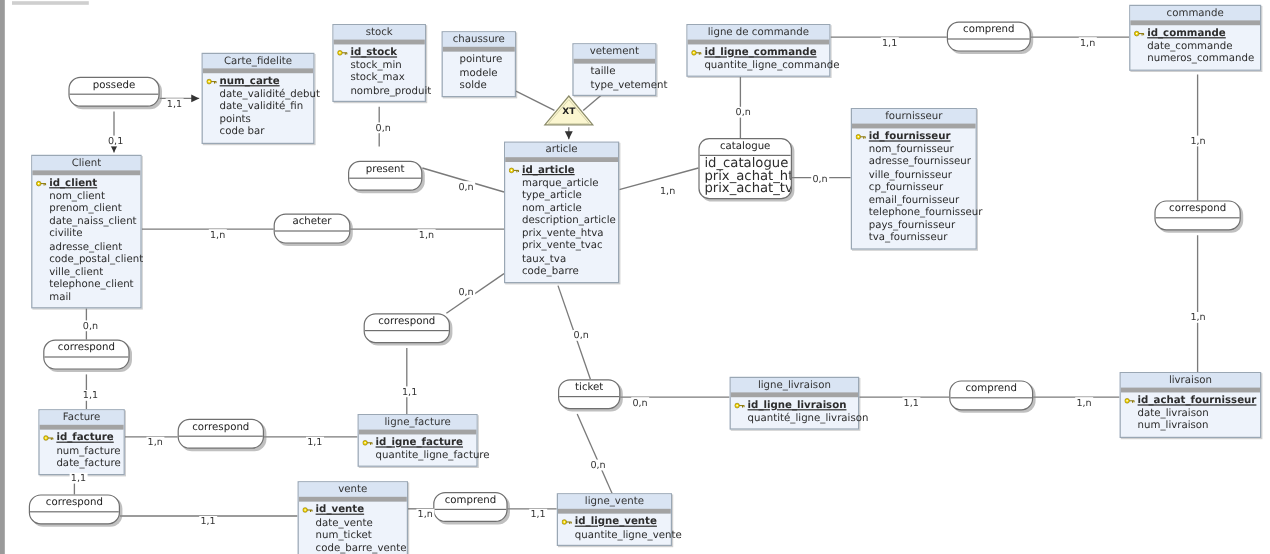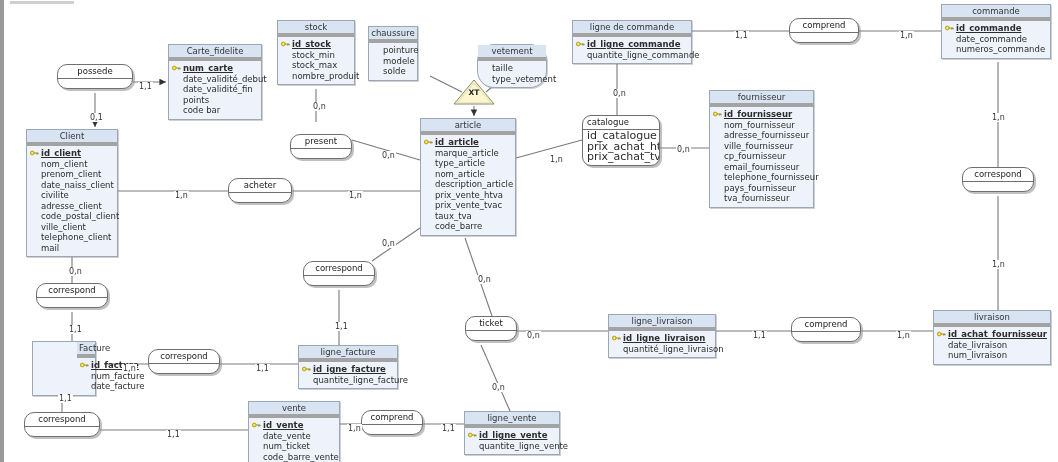--- a/index.html
+++ b/index.html
@@ -23,21 +23,21 @@
   
   .rel{position:absolute;border:1px solid #6f6f6f;border-radius:10px;background:#ffffff;
        box-shadow:2px 2px 0 rgba(140,140,140,.55);box-sizing:border-box;}
   .rel .rname{font-size:8.5px;color:#222;text-align:center;line-height:11px;
               border-bottom:1px solid #6f6f6f;padding:1px 6px 1px;white-space:nowrap;}
   .rel .rbody{height:9px;}
 
   
   .relattr{position:absolute;border:1px solid #6f6f6f;border-radius:9px;background:#ffffff;
            box-shadow:2px 2px 0 rgba(140,140,140,.55);box-sizing:border-box;overflow:hidden;}
-  .relattr .rname{font-size:8.5px;color:#222;text-align:left;line-height:11px;
+  .relattr .rname{font-size:8.5px;color:#222;text-align:center;line-height:11px;
                   border-bottom:1px solid #6f6f6f;padding:1px 4px;}
   .relattr .rbody{padding:1px 4px 2px;}
   .relattr .attr{padding-left:0;font-size:11px;line-height:10.5px;}
 
   
   .card{position:absolute;font-size:8px;color:#333;background:#ffffff;padding:0 1px;white-space:nowrap;}
 
   
   .xt{position:absolute;width:44px;height:28px;}
   .xt .xtlabel{position:absolute;left:0;top:10px;width:44px;text-align:center;
@@ -170,29 +170,29 @@
           <div class="attr pk"><svg class="keyicon" viewBox="0 0 12 8">
               <circle cx="3" cy="4" r="2.6" fill="#f2d500" stroke="#8a7400" stroke-width="0.7"></circle>
               <circle cx="3" cy="4" r="0.9" fill="#fff"></circle>
               <path d="M5.4,4 L11,4 M9,4 L9,6.2 M10.7,4 L10.7,5.8" stroke="#8a7400" stroke-width="1.1" fill="none"></path>
             </svg><span>id_stock</span></div>
           <div class="attr"><span>stock_min</span></div>
           <div class="attr"><span>stock_max</span></div>
           <div class="attr"><span>nombre_produit</span></div>
         </div>
       </div>
-      <div class="entity" style="left: 368px; top: 26px; width: 50px;">
+      <div class="entity" style="left: 368px; top: 26px; width: 62px;">
         <div class="ehead">chaussure</div>
         <div class="ebody">
           <div class="attr"><span>pointure</span></div>
           <div class="attr"><span>modele</span></div>
           <div class="attr"><span>solde</span></div>
         </div>
       </div>
-      <div class="entity" style="left: 477px; top: 44px; width: 70px; border-radius: 17px;">
+      <div class="entity" style="left: 477px; top: 36px; width: 70px;">
         <div class="ehead">vetement</div>
         <div class="ebody">
           <div class="attr"><span>taille</span></div>
           <div class="attr"><span>type_vetement</span></div>
         </div>
       </div>
       <div class="entity" style="left: 420px; top: 118px; width: 96px;">
         <div class="ehead">article</div>
         <div class="ebody">
           <div class="attr pk"><svg class="keyicon" viewBox="0 0 12 8">
@@ -244,21 +244,21 @@
           <div class="attr"><span>nom_fournisseur</span></div>
           <div class="attr"><span>adresse_fournisseur</span></div>
           <div class="attr"><span>ville_fournisseur</span></div>
           <div class="attr"><span>cp_fournisseur</span></div>
           <div class="attr"><span>email_fournisseur</span></div>
           <div class="attr"><span>telephone_fournisseur</span></div>
           <div class="attr"><span>pays_fournisseur</span></div>
           <div class="attr"><span>tva_fournisseur</span></div>
         </div>
       </div>
-      <div class="entity" style="left: 32px; top: 341px; width: 64px; padding-left: 44px;">
+      <div class="entity" style="left: 32px; top: 341px; width: 72px;">
         <div class="ehead">Facture</div>
         <div class="ebody">
           <div class="attr pk"><svg class="keyicon" viewBox="0 0 12 8">
               <circle cx="3" cy="4" r="2.6" fill="#f2d500" stroke="#8a7400" stroke-width="0.7"></circle>
               <circle cx="3" cy="4" r="0.9" fill="#fff"></circle>
               <path d="M5.4,4 L11,4 M9,4 L9,6.2 M10.7,4 L10.7,5.8" stroke="#8a7400" stroke-width="1.1" fill="none"></path>
             </svg><span>id_facture</span></div>
           <div class="attr"><span>num_facture</span></div>
           <div class="attr"><span>date_facture</span></div>
         </div>

